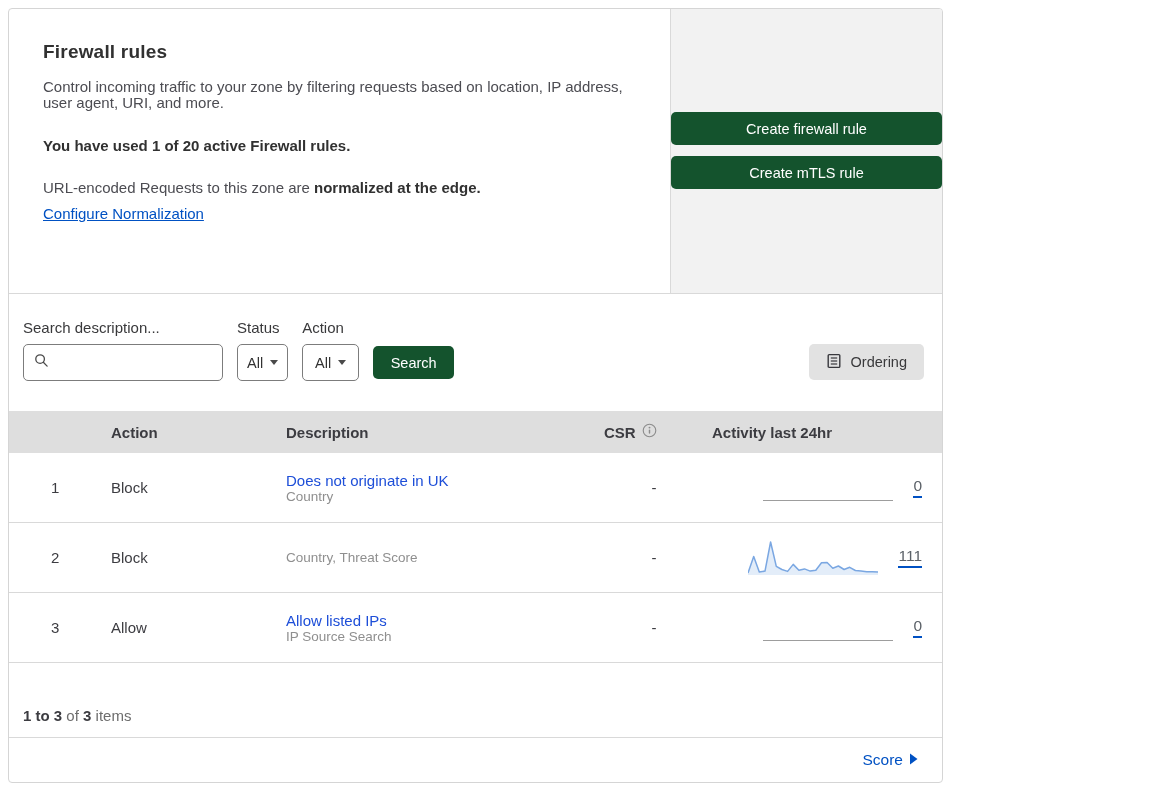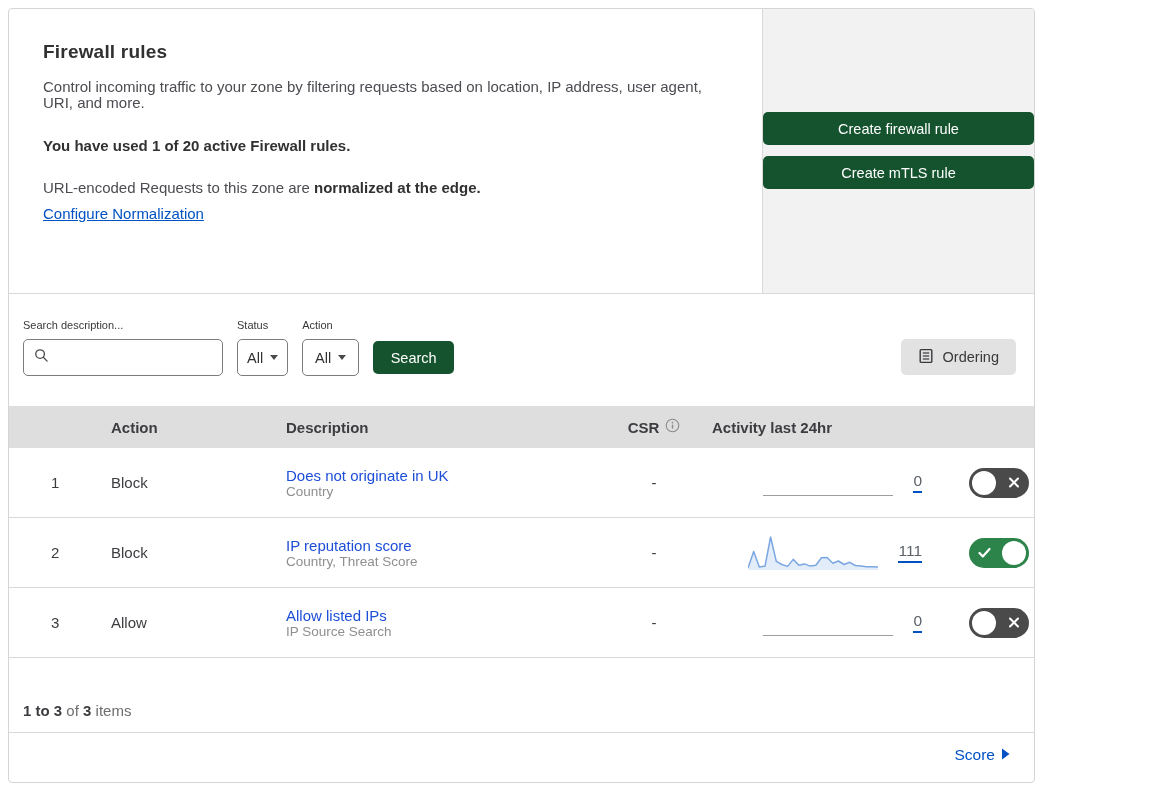--- a/index.html
+++ b/index.html
@@ -1,38 +1,38 @@
 <!DOCTYPE html>
 <html><head>
 <meta charset="utf-8">
 <style>
   * { margin:0; padding:0; box-sizing:border-box; }
   html,body { width:1161px; height:791px; background:#fff;
     font-family:"Liberation Sans", sans-serif; color:#3c3c41; }
-  .card { position:absolute; left:8px; top:8px; width:1027px; height:775px;
+  .card { position:absolute; left:8px; top:8px; width:935px; height:775px;
     border:1px solid #d5d5d5; border-radius:4px; background:#fff; overflow:hidden; }
 
   
   .top { display:flex; height:285px; border-bottom:1px solid #d9d9d9; }
   .top-left { width:802px; border-right:1px solid #d9d9d9; padding:32px 40px 0 34px; }
   .page-title { font-size:19px; font-weight:700; color:#313131; letter-spacing:.2px; }
   .desc { margin-top:16px; max-width:710px; font-size:15px; line-height:16px; color:#4c4c52; }
   .usage { margin-top:26px; font-size:15px; font-weight:700; color:#313131; }
   .norm { margin-top:25px; font-size:15px; color:#4c4c52; }
   .norm b { color:#313131; }
   .link { display:inline-block; margin-top:9px; font-size:15px; color:#0051c3;
     text-decoration:underline; cursor:pointer; }
   .top-right { flex:1; background:#f2f2f2; padding-top:103px;
     display:flex; flex-direction:column; align-items:center; gap:11px; }
   .btn-primary { width:271px; height:33px; background:#14532d; color:#fff;
     border:none; border-radius:5px; font-size:14.5px; font-family:inherit; cursor:pointer; }
 
   
   .filter-bar { display:flex; align-items:flex-end; padding:25px 18px 30px 14px; gap:14px; }
-  .f-label { font-size:11px; color:#39393b; margin-bottom:8px; display:block; }
+  .f-label { font-size:15px; color:#39393b; margin-bottom:8px; display:block; }
   .search-wrap { width:200px; height:37px; border:1px solid #7c7c7c; border-radius:5px;
     display:flex; align-items:center; padding-left:10px; background:#fff; }
   .search-wrap input { border:none; outline:none; flex:1; height:100%; font-size:14px;
     font-family:inherit; background:transparent; margin-left:8px; }
   .dropdown { height:37px; border:1px solid #7c7c7c; border-radius:5px; background:#fff;
     display:flex; align-items:center; justify-content:center; gap:7px; font-size:14.5px;
     color:#313131; cursor:pointer; padding:0 9px; }
   .caret { width:0; height:0; border-left:4.5px solid transparent;
     border-right:4.5px solid transparent; border-top:5.5px solid #4a4a4a; }
   .btn-search { height:33px; width:81px; margin-bottom:2px; }
@@ -40,21 +40,21 @@
   .btn-ordering { height:36px; padding:0 17px; background:#e2e2e2; border:none;
     border-radius:5px; font-size:14.5px; color:#39393b; font-family:inherit;
     display:flex; align-items:center; gap:9px; cursor:pointer; margin-bottom:1px; }
 
   
   .grid { display:grid; grid-template-columns:95px 175px 325px 100px 260px 190px; }
   .thead { background:#dedede; height:42px; align-items:center;
     font-size:15px; font-weight:700; color:#3c3c41; }
   .th-action { padding-left:7px; }
   .th-desc { padding-left:7px; }
-  .th-csr { display:flex; align-items:center; justify-content:center; gap:6px; }
+  .th-csr { display:flex; align-items:center; gap:6px; }
   .th-activity { padding-left:8px; }
   .row { height:70px; border-bottom:1px solid #d9d9d9; align-items:center; font-size:15px; }
   .cell-num { padding-left:42px; color:#3c3c41; }
   .cell-action { padding-left:7px; }
   .cell-desc .t1 { color:#1d4ed8; }
   .cell-desc .t2 { margin-top:0; font-size:13.5px; color:#8f8f8f; }
   .cell-desc { padding-left:7px; }
   .cell-csr { text-align:center; color:#3c3c41; }
   .cell-activity { display:flex; align-items:center; justify-content:flex-end;
     gap:20px; padding-right:42px; }
@@ -197,21 +197,20 @@
               <line x1="13" y1="3" x2="3" y2="13" stroke="#38383d" stroke-width="1.6" stroke-linecap="round"></line>
             </svg></span>
       </button>
     </div>
   </div>
 
   <div class="grid row">
     <div class="cell-num">2</div>
     <div class="cell-action">Block</div>
     <div class="cell-desc">
-      <div class="t1">IP reputation score</div>
       <div class="t2">Country, Threat Score</div>
     </div>
     <div class="cell-csr">-</div>
     <div class="cell-activity">
       <div class="spark"><svg width="130" height="40" viewBox="0 0 130 40">
             <polygon points="0.0,35.0 5.7,18.4 11.3,34.1 17.0,33.1 22.6,4.0 28.3,28.3 33.9,31.5 39.6,33.4 45.2,26.4 50.9,32.2 56.5,30.9 62.2,33.1 67.8,32.2 73.5,24.8 79.1,24.5 84.8,30.2 90.4,28.0 96.1,31.5 101.7,29.3 107.4,32.5 113.0,33.1 118.7,33.8 124.3,33.8 130.0,34.1 130,37 0,37" fill="#e3edf9"></polygon>
             <polyline points="0.0,35.0 5.7,18.4 11.3,34.1 17.0,33.1 22.6,4.0 28.3,28.3 33.9,31.5 39.6,33.4 45.2,26.4 50.9,32.2 56.5,30.9 62.2,33.1 67.8,32.2 73.5,24.8 79.1,24.5 84.8,30.2 90.4,28.0 96.1,31.5 101.7,29.3 107.4,32.5 113.0,33.1 118.7,33.8 124.3,33.8 130.0,34.1" fill="none" stroke="#7aa7e2" stroke-width="1.5" stroke-linejoin="round"></polyline>
           </svg></div>
       <span class="count-link">111</span>
     </div>

